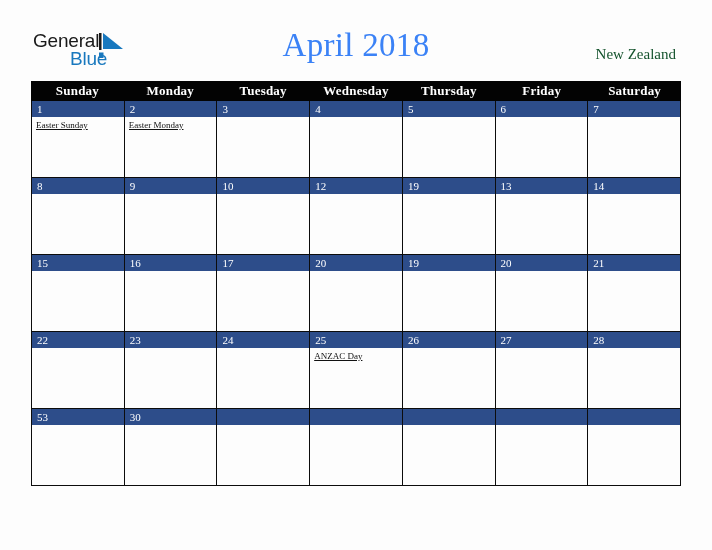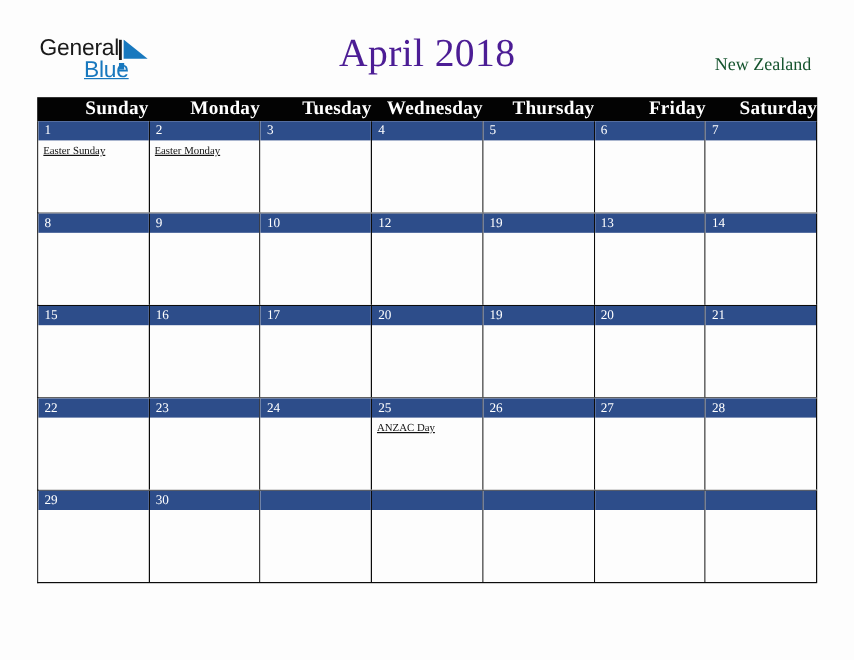--- a/index.html
+++ b/index.html
@@ -47,32 +47,31 @@
   }
   .logo-blue {
     position: absolute;
     left: 37px;
     top: 18px;
     font-family: "Liberation Sans", sans-serif;
     font-size: 19px;
     color: #1878be;
     letter-spacing: -0.2px;
     line-height: 19px;
-    text-decoration: underline;
   }
 
   .month-title {
     position: absolute;
     left: 0;
     right: 0;
     top: 27px;
     text-align: center;
     font-family: "Liberation Serif", serif;
     font-size: 33px;
-    color: #4c1d95;
+    color: #3b82f6;
     letter-spacing: 0.3px;
     line-height: 36px;
   }
 
   .locale-label {
     position: absolute;
     right: 36px;
     top: 45px;
     font-family: "Liberation Serif", serif;
     font-size: 15px;
@@ -88,25 +87,25 @@
     width: 650px;
   }
 
   .weekday-header {
     display: flex;
     background: #030303;
     height: 20px;
   }
   .weekday-cell {
     flex: 1 1 0;
-    text-align: right;
+    text-align: center;
     color: #ffffff;
     font-family: "Liberation Serif", serif;
     font-weight: bold;
-    font-size: 16px;
+    font-size: 13px;
     line-height: 20px;
     letter-spacing: 0.2px;
   }
 
   .week-row {
     display: flex;
     border-left: 1px solid #0c0c0c;
     border-bottom: 1px solid #0c0c0c;
   }
   .day-cell {
@@ -298,21 +297,21 @@
           <div class="day-number-band">27</div>
           <div class="day-events"></div>
         </div>
         <div class="day-cell">
           <div class="day-number-band">28</div>
           <div class="day-events"></div>
         </div>
       </div>
       <div class="week-row">
         <div class="day-cell">
-          <div class="day-number-band">29</div>
+          <div class="day-number-band">53</div>
           <div class="day-events"></div>
         </div>
         <div class="day-cell">
           <div class="day-number-band">30</div>
           <div class="day-events"></div>
         </div>
         <div class="day-cell">
           <div class="day-number-band"></div>
           <div class="day-events"></div>
         </div>

